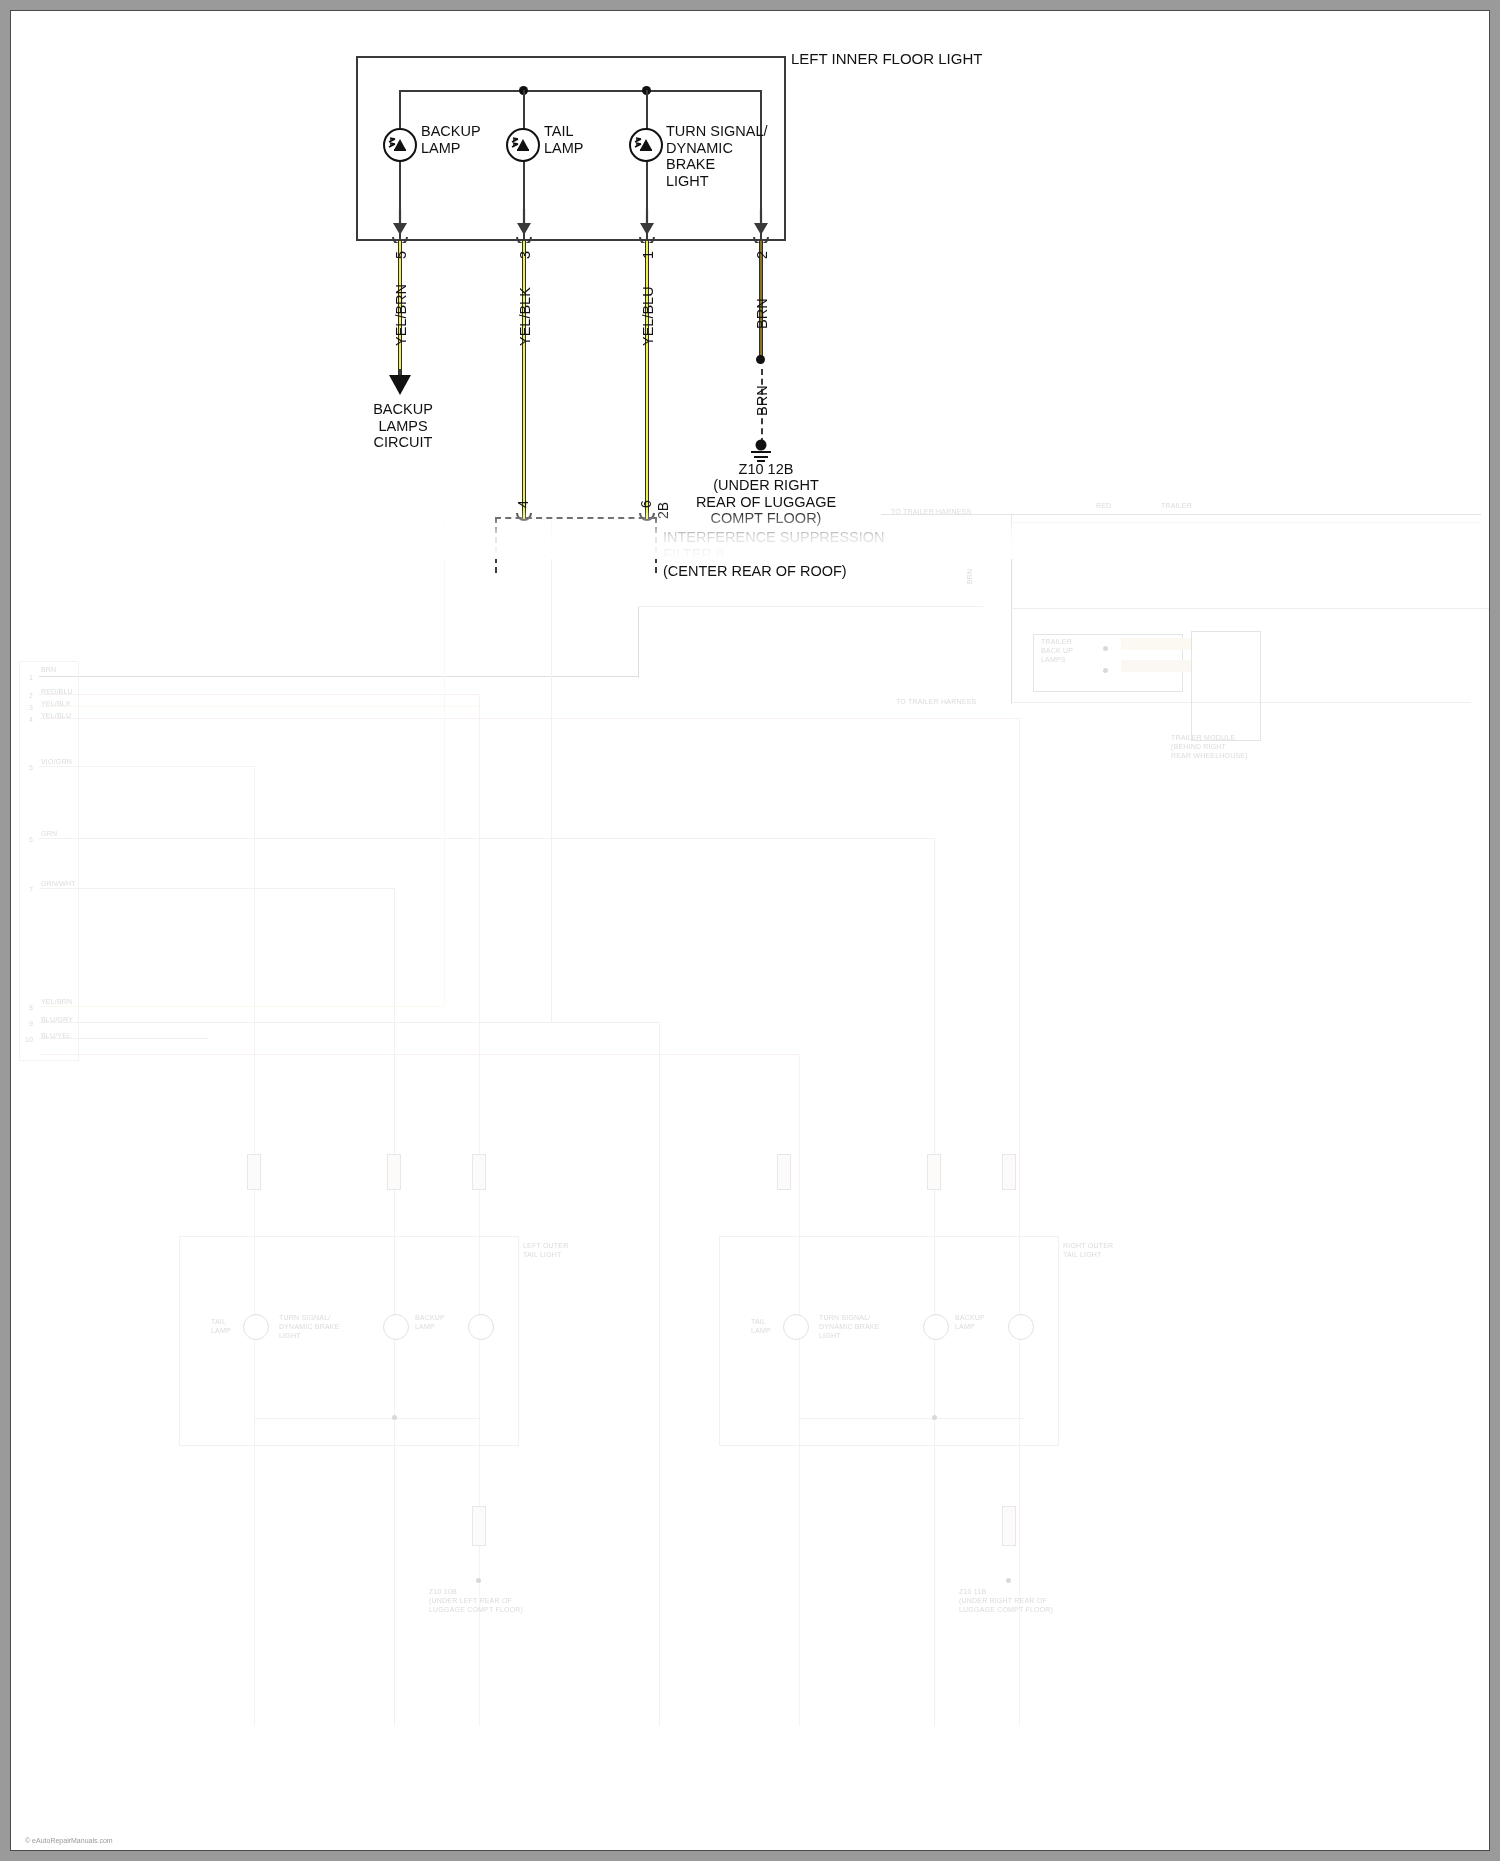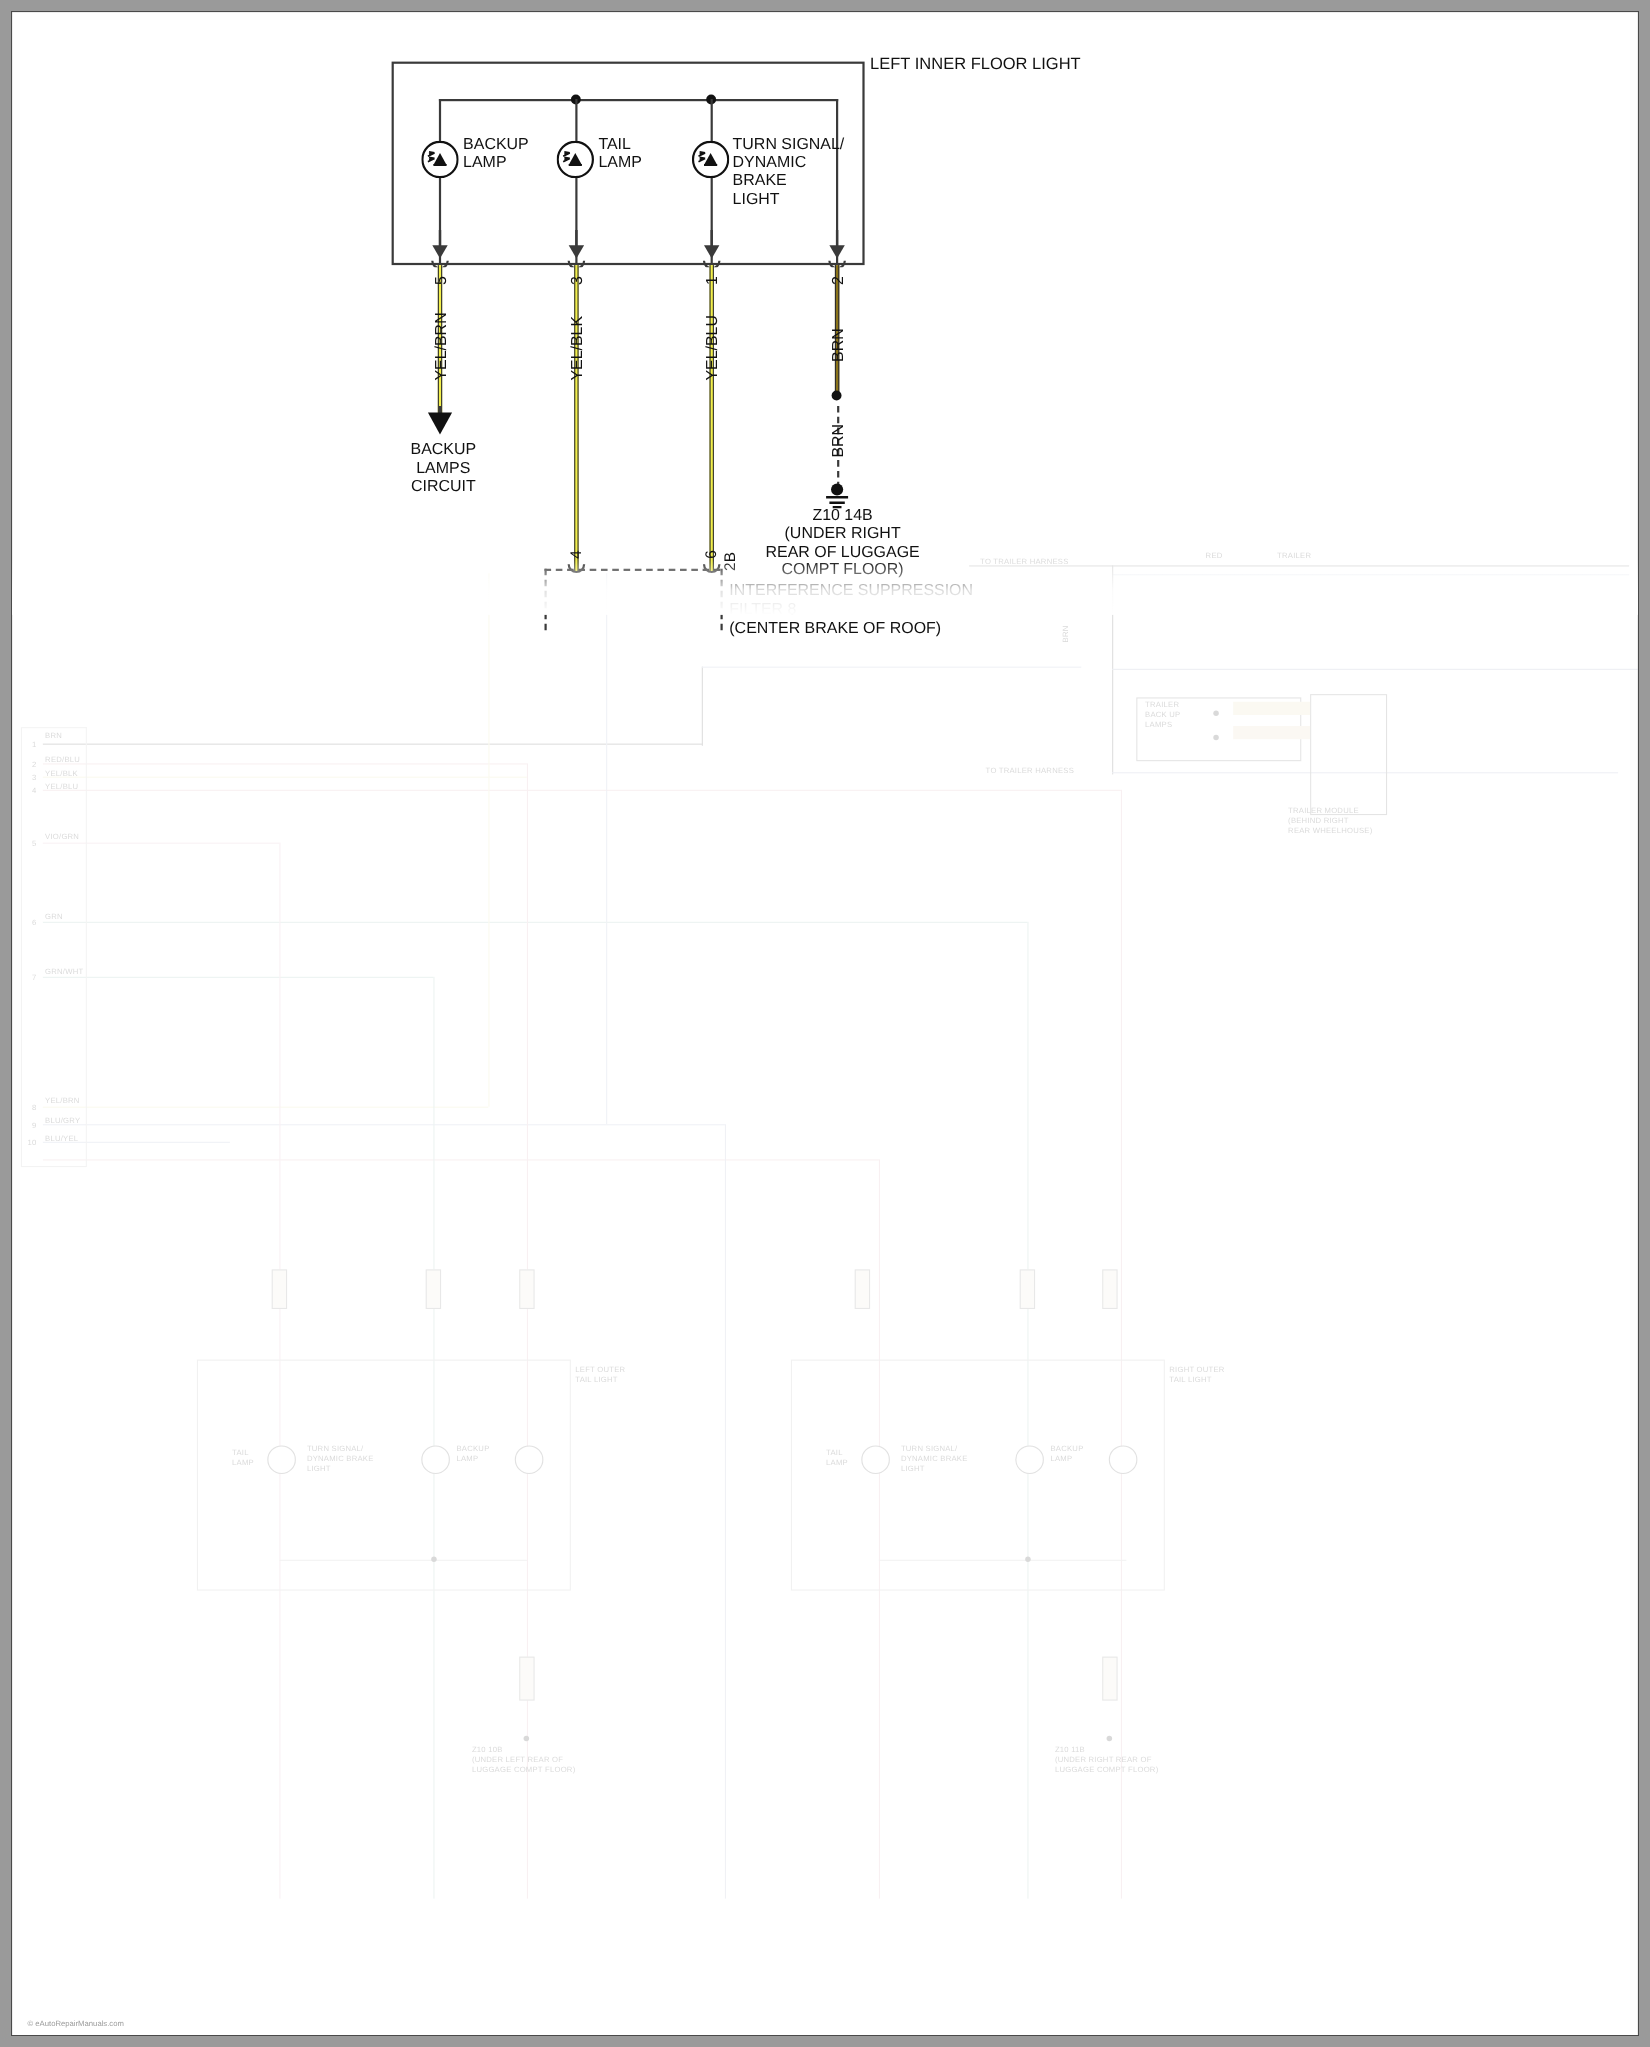--- a/index.html
+++ b/index.html
@@ -294,21 +294,21 @@
 CIRCUIT</div>
 
     <div class="jdot" style="left:745px; top:344px;"></div>
     <div class="dash-v" style="left:750px; top:358px; height:75px;"></div>
     <div class="vlabel" style="left:743px; top:405px;">BRN</div>
 
     <svg style="position:absolute; left:735px; top:428px;" width="30" height="26">
       <circle cx="15" cy="6" r="5.5" fill="#111"></circle>
       <path d="M5 13 L25 13 M8 18 L22 18 M11 22 L19 22" stroke="#111" stroke-width="2.2"></path>
     </svg>
-    <div class="label" style="left:660px; top:450px; width:190px; text-align:center;">Z10 14B</div>
+    <div class="label" style="left:660px; top:450px; width:190px; text-align:center;">Z10 12B</div>
     <div class="label" style="left:650px; top:466px; width:210px; text-align:center;">(UNDER RIGHT
 REAR OF LUGGAGE
 COMPT FLOOR)</div>
 
     <svg style="position:absolute; left:502px; top:496px;" width="22" height="22">
       <path d="M4 6 A7 7 0 0 0 18 6" stroke="#3a3a3a" stroke-width="2" fill="none"></path>
     </svg>
     <svg style="position:absolute; left:625px; top:496px;" width="22" height="22">
       <path d="M4 6 A7 7 0 0 0 18 6" stroke="#3a3a3a" stroke-width="2" fill="none"></path>
     </svg>
@@ -316,21 +316,21 @@
     <div class="vlabel" style="left:504px; top:497px; font-size:14px;">4</div>
     <div class="vlabel" style="left:627px; top:497px; font-size:14px;">6</div>
     <div class="vlabel" style="left:644px; top:508px; font-size:14px;">2B</div>
 
     <div class="dash-h" style="left:484px; top:506px; width:160px;"></div>
     <div class="dash-v" style="left:484px; top:506px; height:56px;"></div>
     <div class="dash-v" style="left:644px; top:506px; height:56px;"></div>
 
     <div class="label" style="left:652px; top:518px;">INTERFERENCE SUPPRESSION
 FILTER 8</div>
-    <div class="label" style="left:652px; top:552px;">(CENTER BRAKE OF ROOF)</div>
+    <div class="label" style="left:652px; top:552px;">(CENTER REAR OF ROOF)</div>
 
     <div style="position:absolute; left:0; top:498px; width:1480px; height:50px;
                 background:linear-gradient(to bottom, rgba(255,255,255,0) 0%, rgba(255,255,255,0.85) 55%, #fff 100%);
                 pointer-events:none;"></div>
   </div>
 
   <div class="watermark">© eAutoRepairManuals.com</div>
 </div>
 
 </body></html>

